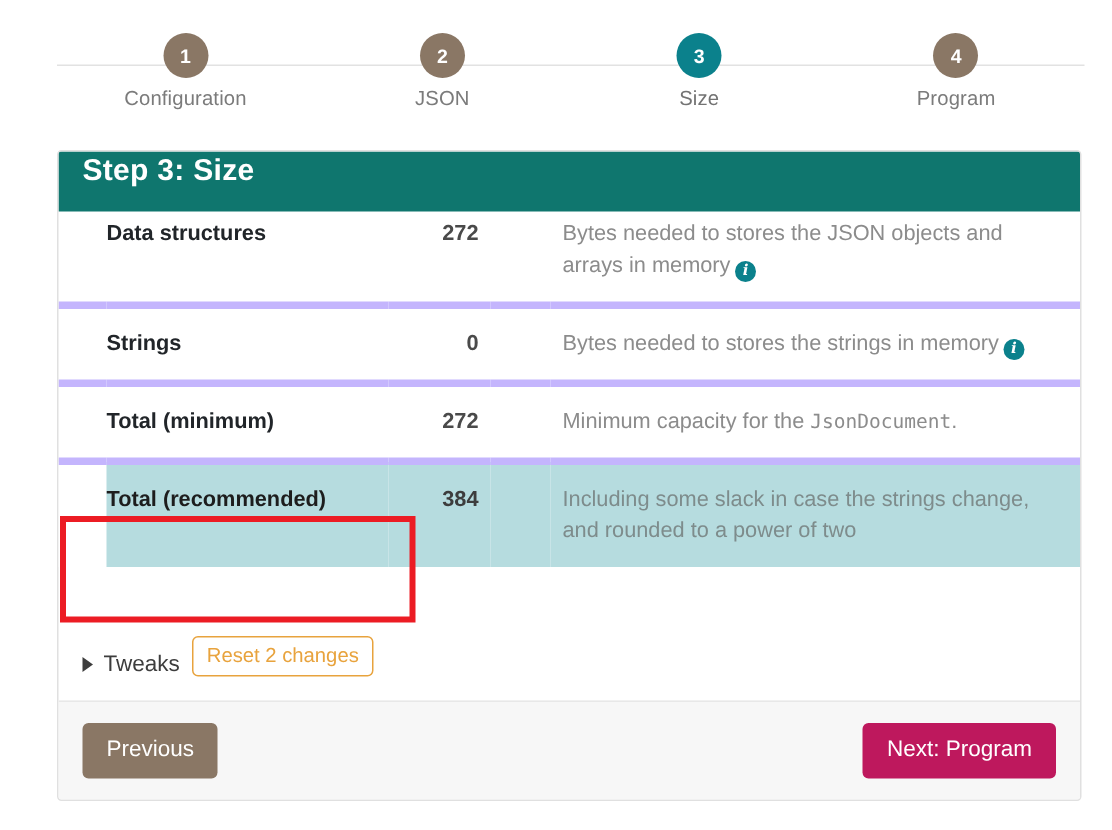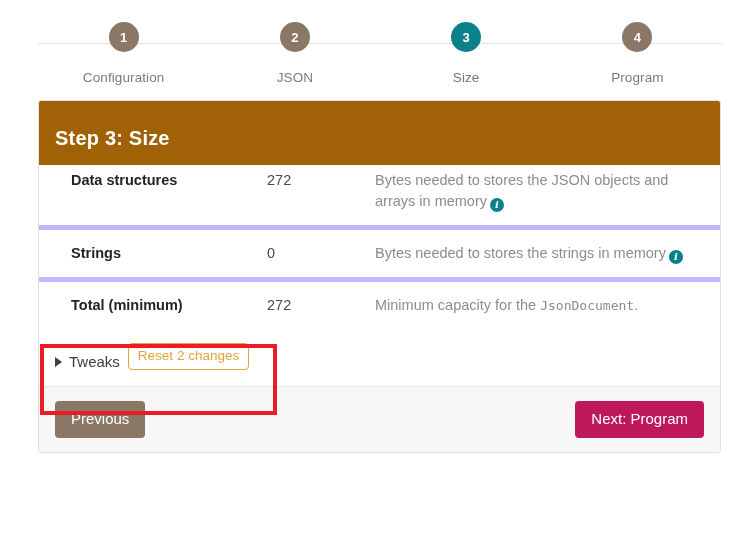--- a/index.html
+++ b/index.html
@@ -59,21 +59,21 @@
     font-weight: bold;
     line-height: 1;
     position: relative;
     z-index: 2;
     box-sizing: border-box;
   }
   .step.active .step-circle {
     background: #0b818c;
   }
   .step-label {
-    margin-top: 18px;
+    margin-top: 6px;
     font-size: 13.5px;
     color: #7b7b7b;
     letter-spacing: 0.1px;
   }
   .step.active .step-label {
     color: #737373;
     text-align: center;
   }
 
   
@@ -82,25 +82,25 @@
     left: 38px;
     top: 100px;
     width: 683px;
     border: 1px solid #e0e0e0;
     border-radius: 3px;
     background: #ffffff;
     box-sizing: border-box;
     overflow: hidden;
   }
   .card-header {
-    background: #a16207;
+    background: #0f766e;
     color: #ffffff;
     font-size: 20px;
     font-weight: bold;
-    padding: 26px 16px 15px 16px;
+    padding: 2px 16px 15px 16px;
     letter-spacing: 0.2px;
   }
   .card-body {
     padding: 0;
   }
 
   
   .size-table {
     width: 100%;
     border-collapse: collapse;
@@ -119,22 +119,23 @@
   }
   .col-spacer { width: 16px; }
   .col-label {
     width: 180px;
     font-weight: bold;
     color: #212529;
     padding-left: 0 !important;
   }
   .col-value {
     width: 52px;
+    text-align: right;
     color: #4a4a4a;
-    font-weight: normal;
+    font-weight: bold;
   }
   .col-gap { width: 24px; }
   .col-desc {
     color: #8c8c8c;
     padding-right: 18px !important;
   }
   .row-highlight td {
     background: #b6dcdf;
   }
   .row-highlight .col-spacer {
@@ -207,20 +208,21 @@
   .reset-btn {
     font-size: 13.5px;
     color: #e8a33d;
     border: 1px solid #e8a33d;
     border-radius: 4px;
     background: transparent;
     padding: 4px 9px 5px 9px;
     cursor: pointer;
     font-family: "Liberation Sans", sans-serif;
     line-height: 1.2;
+    margin-top: 32px;
   }
 
   
   .card-footer {
     background: #f7f7f7;
     border-top: 1px solid #e8e8e8;
     padding: 14px 16px;
     display: flex;
     justify-content: space-between;
     align-items: center;
@@ -294,20 +296,27 @@
         </tr>
 
         <tr class="row">
           <td class="col-spacer"></td>
           <td class="col-label">Total (minimum)</td>
           <td class="col-value">272</td>
           <td class="col-gap"></td>
           <td class="col-desc"><span>Minimum capacity for the </span><code class="mono">JsonDocument</code><span>.</span></td>
         </tr>
 
+        <tr class="row row-highlight">
+          <td class="col-spacer"></td>
+          <td class="col-label">Total (recommended)</td>
+          <td class="col-value">384</td>
+          <td class="col-gap"></td>
+          <td class="col-desc"><span>Including some slack in case the strings change, and rounded to a power of two</span></td>
+        </tr>
 
       </tbody>
     </table>
 
     <div class="tweaks-bar">
       <div class="tweaks-toggle">
         <span class="tri"></span>
         <span>Tweaks</span>
       </div>
       <button class="reset-btn">Reset 2 changes</button>

